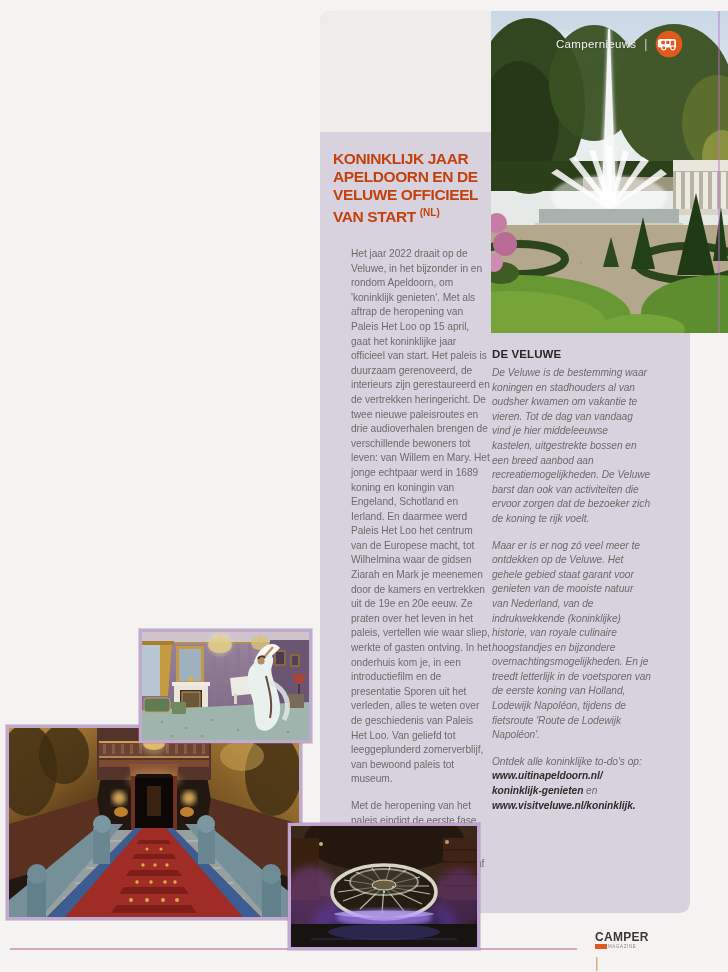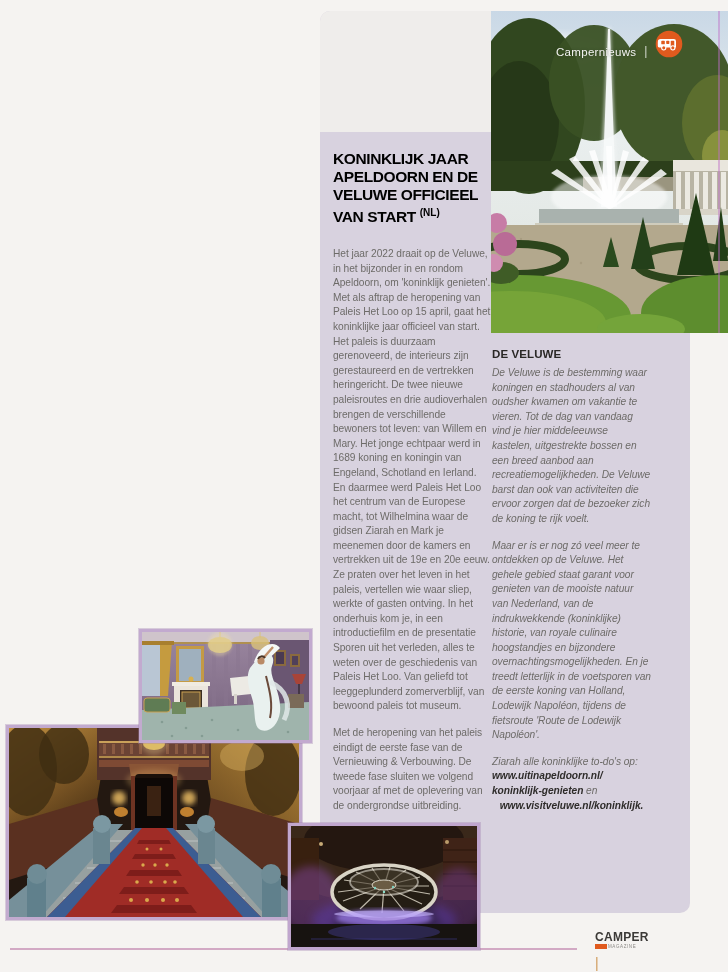--- a/index.html
+++ b/index.html
@@ -3,37 +3,37 @@
 <meta charset="utf-8">
 <style>
   html,body{margin:0;padding:0;}
   body{font-family:"Liberation Sans",sans-serif;background:#e9e7e4;}
   .page{position:relative;width:728px;height:972px;background:#f5f3f1;overflow:hidden;}
   .panel{position:absolute;left:320px;top:11px;width:370px;height:902px;background:#d8d2df;border-radius:10px;z-index:0;}
   .panel-white-top{position:absolute;left:320px;top:11px;width:171px;height:121px;background:#efedeb;border-radius:10px 0 0 0;z-index:1;}
   .hero{position:absolute;left:491px;top:11px;width:237px;height:322px;z-index:1;overflow:hidden;}
   .hero svg{display:block;}
   .scan-line{position:absolute;left:718px;top:11px;width:2px;height:322px;background:rgba(190,110,200,.45);z-index:2;}
-  .masthead{position:absolute;left:556px;top:30px;height:28px;display:flex;align-items:flex-end;gap:8px;z-index:3;}
+  .masthead{position:absolute;left:556px;top:30px;height:28px;display:flex;align-items:center;gap:8px;z-index:3;}
   .masthead .label{color:#f4f4f2;font-size:11.5px;letter-spacing:.3px;text-shadow:0 0 3px rgba(0,0,0,.25);}
   .masthead .vdiv{color:rgba(255,255,255,.75);font-size:12px;font-weight:300;}
   .logo-circle{width:28px;height:28px;}
   .leftcol{position:absolute;left:333px;top:150px;width:158px;z-index:2;}
-  .leftcol h1{margin:0;font-size:15.5px;line-height:18px;font-weight:700;letter-spacing:-.4px;color:#000000;white-space:pre;}
+  .leftcol h1{margin:0;font-size:15.5px;line-height:18px;font-weight:700;letter-spacing:-.4px;color:#c2410c;white-space:pre;}
   .leftcol h1 sup{font-size:10px;letter-spacing:0;vertical-align:6px;}
   .bodytext{font-size:10.2px;line-height:14.6px;letter-spacing:-.05px;color:#6d6b68;}
-  .leftcol p{margin:0 0 12px 0;}
+  .leftcol p{margin:0 0 12px 18px;}
   .leftcol p.first{margin-top:21px;}
   .rightcol{position:absolute;left:492px;top:348px;width:159px;z-index:2;}
   .rightcol h2{margin:0 0 6px 0;font-size:11.5px;font-weight:700;color:#2a2826;letter-spacing:.1px;}
   .rightcol p{margin:0 0 12px 0;font-style:italic;}
   .rightcol .cta{margin-bottom:0;}
   .boldlink{font-weight:700;color:#2e2c2a;white-space:pre;margin-top:36px;}
   .suffix{color:#6d6b68;margin-top:20px;}
-  .link2{margin-top:12px;text-align:center;}
+  .link2{margin-top:12px;}
   .photo-frame{position:absolute;border:3px solid #c2aacf;box-shadow:0 0 0 1px rgba(160,130,175,.35);background:#221a14;}
   .photo-frame svg{display:block;}
   .ph-interior{left:139px;top:629px;z-index:4;}
   .ph-stairs{left:6px;top:725px;z-index:3;}
   .ph-dome{left:288px;top:823px;z-index:5;border-color:#c0a6ce;}
   .footer{position:absolute;left:595px;top:931px;display:flex;align-items:flex-start;gap:6px;z-index:2;flex-direction:column;}
   .brandblock{display:flex;flex-direction:column;}
   .brand{font-size:12px;line-height:12px;font-weight:800;letter-spacing:.3px;color:#3b3937;}
   .brandsub{display:flex;align-items:center;gap:1px;margin-top:1px;}
   .brandsub .obox{width:12px;height:4.5px;background:#e05a1e;}
@@ -154,21 +154,21 @@
 VELUWE OFFICIEEL
 VAN START</span> <sup>(NL)</sup></h1>
     <p class="bodytext first">Het jaar 2022 draait op de Veluwe, in het bijzonder in en rondom Apeldoorn, om 'koninklijk genieten'. Met als aftrap de heropening van Paleis Het Loo op 15 april, gaat het koninklijke jaar officieel van start. Het paleis is duurzaam gerenoveerd, de interieurs zijn gerestaureerd en de vertrekken heringericht. De twee nieuwe paleisroutes en drie audioverhalen brengen de verschillende bewoners tot leven: van Willem en Mary. Het jonge echtpaar werd in 1689 koning en koningin van Engeland, Schotland en Ierland. En daarmee werd Paleis Het Loo het centrum van de Europese macht, tot Wilhelmina waar de gidsen Ziarah en Mark je meenemen door de kamers en vertrekken uit de 19e en 20e eeuw. Ze praten over het leven in het paleis, vertellen wie waar sliep, werkte of gasten ontving. In het onderhuis kom je, in een introductiefilm en de presentatie Sporen uit het verleden, alles te weten over de geschiedenis van Paleis Het Loo. Van geliefd tot leeggeplunderd zomerverblijf, van bewoond paleis tot museum.</p>
     <p class="bodytext">Met de heropening van het paleis eindigt de eerste fase van de Vernieuwing &amp; Verbouwing. De tweede fase sluiten we volgend voorjaar af met de oplevering van de ondergrondse uitbreiding.</p>
   </div>
 
   <div class="rightcol">
     <h2>DE VELUWE</h2>
     <p class="bodytext">De Veluwe is de bestemming waar koningen en stadhouders al van oudsher kwamen om vakantie te vieren. Tot de dag van vandaag vind je hier middeleeuwse kastelen, uitgestrekte bossen en een breed aanbod aan recreatiemogelijkheden. De Veluwe barst dan ook van activiteiten die ervoor zorgen dat de bezoeker zich de koning te rijk voelt.</p>
     <p class="bodytext">Maar er is er nog zó veel meer te ontdekken op de Veluwe. Het gehele gebied staat garant voor genieten van de mooiste natuur van Nederland, van de indrukwekkende (koninklijke) historie, van royale culinaire hoogstandjes en bijzondere overnachtingsmogelijkheden. En je treedt letterlijk in de voetsporen van de eerste koning van Holland, Lodewijk Napoléon, tijdens de fietsroute 'Route de Lodewijk Napoléon'.</p>
-    <p class="bodytext cta">Ziarah alle koninklijke to-do's op:</p>
+    <p class="bodytext cta">Ontdek alle koninklijke to-do's op:</p>
     <p class="bodytext cta"><span class="boldlink">www.uitinapeldoorn.nl/
 koninklijk-genieten</span><span class="suffix"> en</span></p>
     <p class="bodytext link2"><span class="boldlink">www.visitveluwe.nl/koninklijk.</span></p>
   </div>
 
   <div class="photo-frame ph-stairs">
     <svg width="290" height="189" viewBox="0 0 290 189">
       <defs>
         <linearGradient id="murL" x1="0" y1="0" x2=".6" y2="1">
             <stop offset="0" stop-color="#c29040"></stop>

